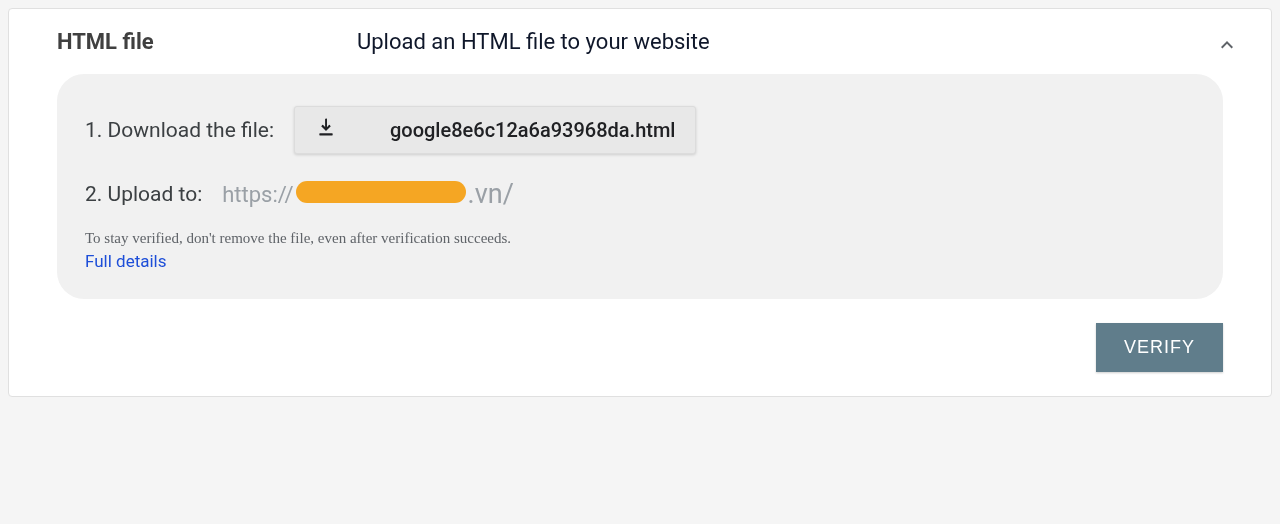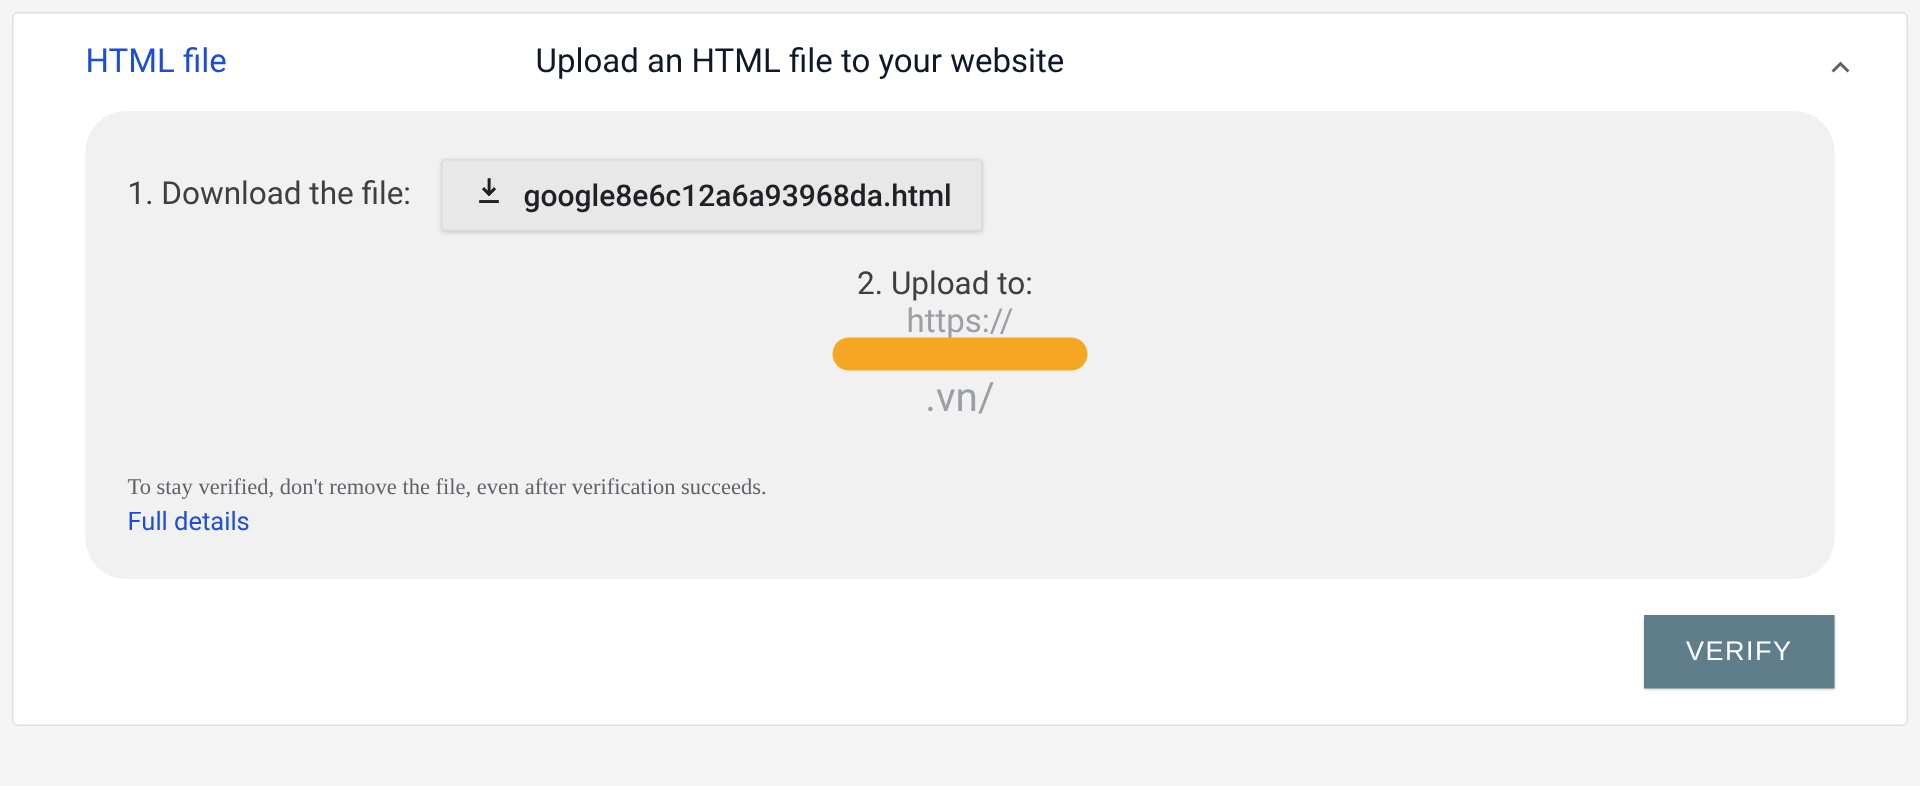--- a/index.html
+++ b/index.html
@@ -20,22 +20,22 @@
       padding: 0;
     }
     .header {
       display: flex;
       align-items: center;
       padding: 20px 48px 20px 48px;
       position: relative;
     }
     .header-title {
       font-size: 22px;
-      color: #1d4ed8;
-      font-weight: 400;
+      color: #404040;
+      font-weight: 700;
       width: 300px;
     }
     .header-subtitle {
       font-size: 22px;
       color: #0f172a;
       font-weight: 400;
       flex: 1;
     }
     .chevron-wrap {
       position: absolute;
@@ -61,20 +61,21 @@
     }
     .download-btn {
       display: inline-flex;
       align-items: center;
       background: #e8e8e8;
       border: 1px solid #dcdcdc;
       border-radius: 3px;
       padding: 10px 20px;
       cursor: pointer;
       box-shadow: 0 1px 3px rgba(0,0,0,0.15);
+      gap: 41px;
     }
     .download-btn .icon {
       margin-right: 12px;
     }
     .download-btn .filename {
       font-size: 20px;
       color: #202124;
       font-weight: 500;
     }
     .url-prefix {
@@ -118,22 +119,21 @@
       font-size: 18px;
       font-weight: 500;
       letter-spacing: 1px;
       border: none;
       border-radius: 0;
       padding: 14px 28px;
       cursor: pointer;
       box-shadow: 0 1px 2px rgba(0,0,0,0.2);
     }
     .row2 {
-      margin-bottom: 36px;
-      flex-direction: column;
+      margin-bottom: 20px;
     }
   </style>
 </head>
 <body>
 
 <div class="card">
 
   <div class="header">
     <div class="header-title">HTML file</div>
     <div class="header-subtitle">Upload an HTML file to your website</div>

